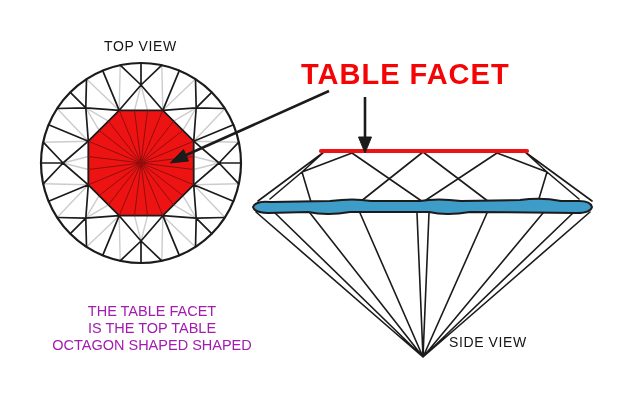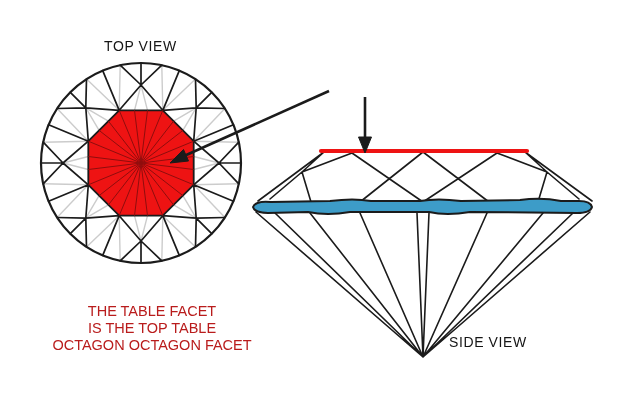--- a/index.html
+++ b/index.html
@@ -14,21 +14,21 @@
   .lbl{position:absolute;color:#151515;white-space:nowrap;}
   #top-view-label{left:104px;top:38px;font-size:14px;letter-spacing:.6px;}
   #side-view-label{left:449px;top:334px;font-size:14px;letter-spacing:.6px;}
   #table-facet-label{
     left:301px;top:58px;
     font-size:29px;font-weight:700;letter-spacing:1px;
     color:var(--label-red,#f40404);
   }
   #caption{
     position:absolute;left:31px;top:303px;width:242px;
-    text-align:center;font-size:14.5px;line-height:17px;color:#b91c1c;
+    text-align:center;font-size:14.5px;line-height:17px;color:#a21caf;
   }
 </style>
 </head>
 <body>
 
 <div id="stage">
 
   <svg id="scene" width="640" height="400" viewBox="0 0 640 400">
 
     <g id="top-view-g">
@@ -79,21 +79,22 @@
       </g>
       <g>
         <line x1="365" y1="97" x2="365" y2="139" stroke-width="2.6"></line>
         <polygon points="365,153 358.5,137 371.5,137" stroke-width="1"></polygon>
       </g>
     </g>
   </svg>
 
   <div class="lbl" id="top-view-label">TOP VIEW</div>
 
+  <div class="lbl" id="table-facet-label">TABLE FACET</div>
 
   <div class="lbl" id="side-view-label">SIDE VIEW</div>
 
   <div id="caption">
     <div>THE TABLE FACET</div>
     <div>IS THE TOP TABLE</div>
-    <div>OCTAGON OCTAGON FACET</div>
+    <div>OCTAGON SHAPED SHAPED</div>
   </div>
 </div>
 
 </body></html>

